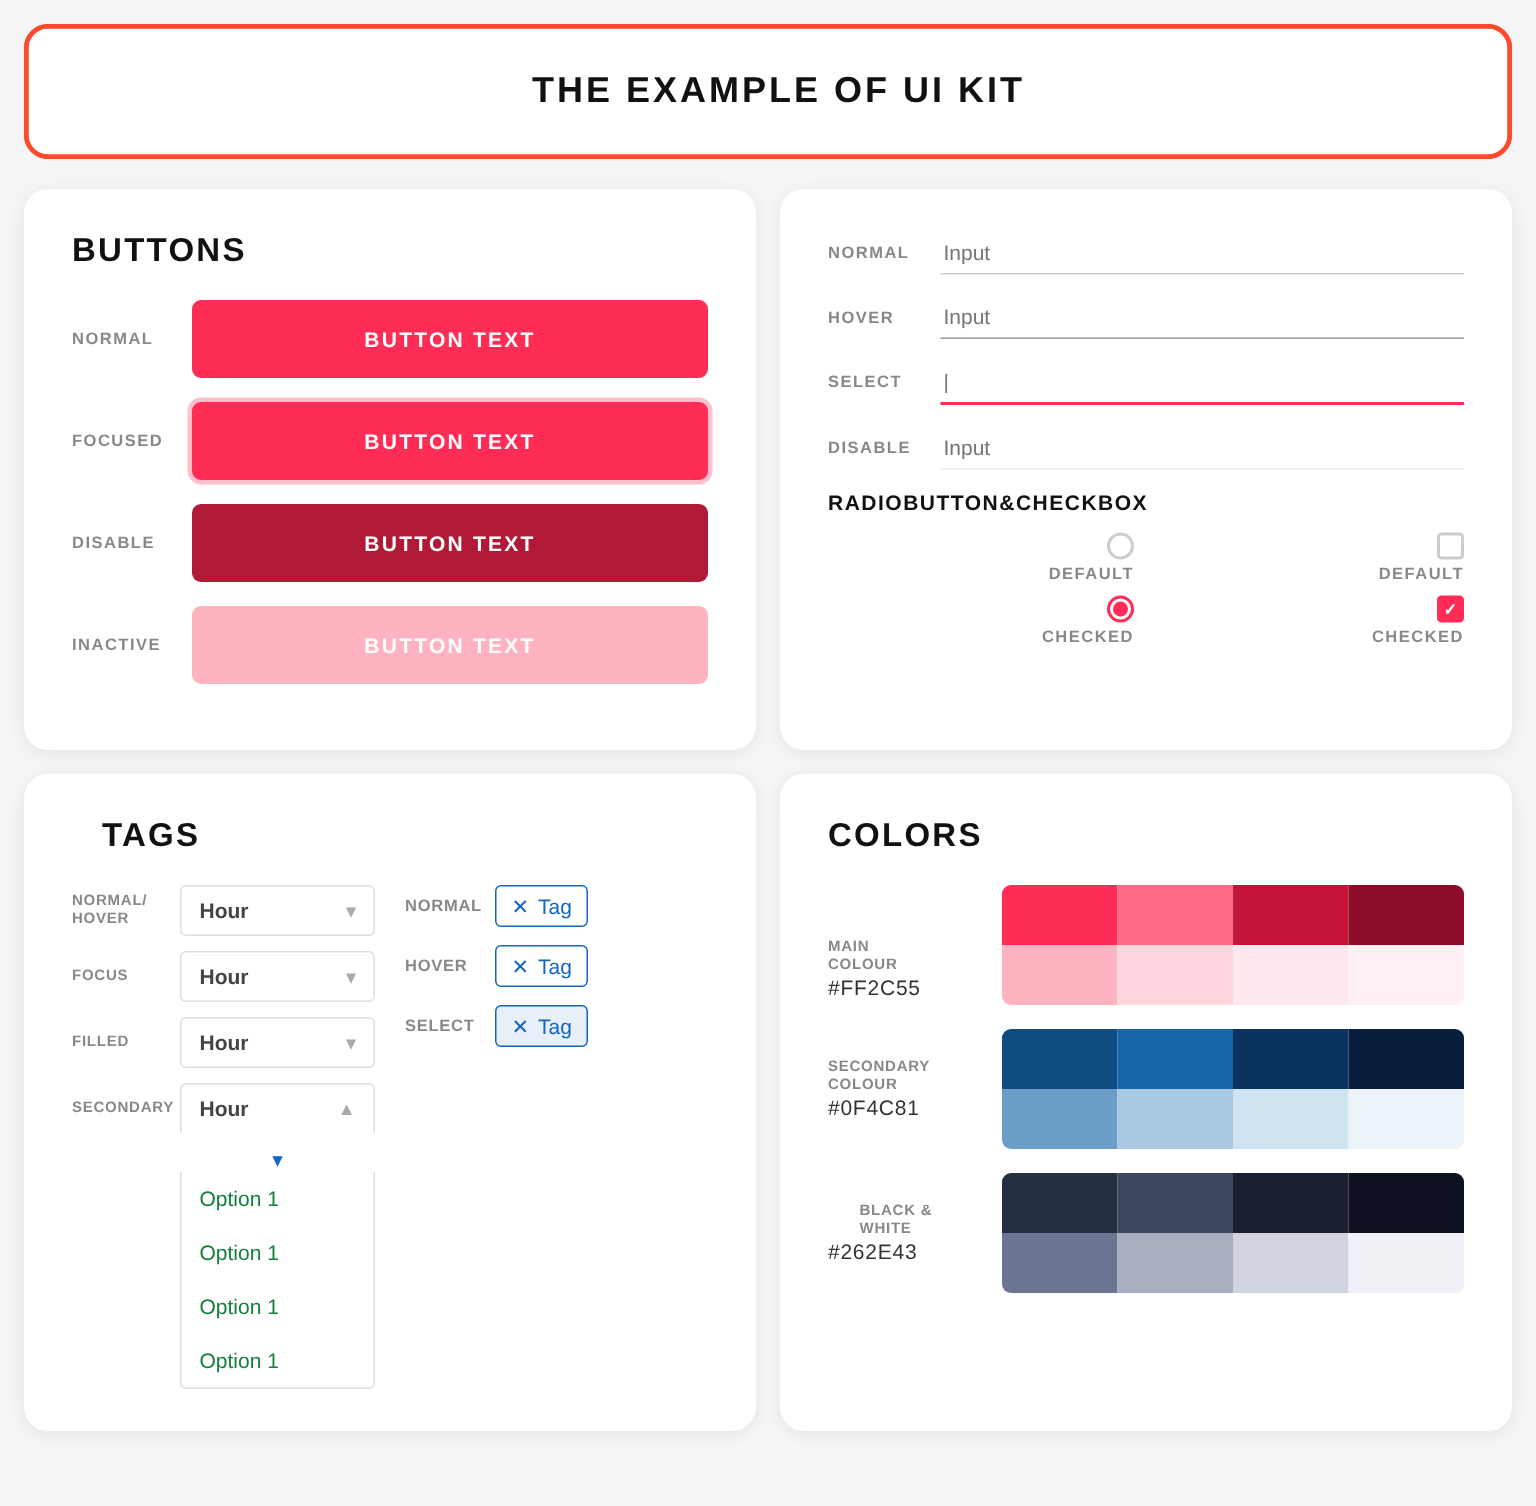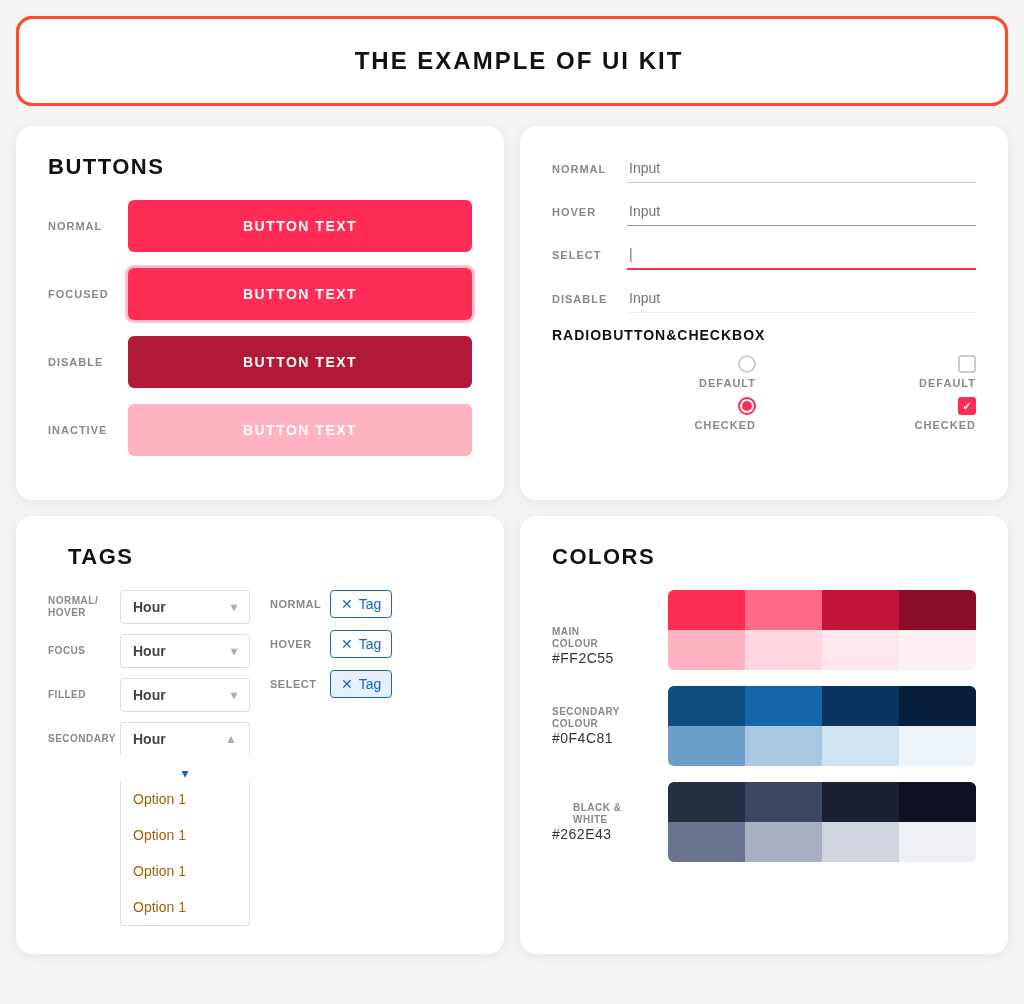--- a/index.html
+++ b/index.html
@@ -223,21 +223,21 @@
     .dropdown-menu {
       border: 1px solid #ddd;
       border-top: none;
       border-radius: 0 0 4px 4px;
       background: white;
       margin-left: 72px;
     }
     .dropdown-menu-item {
       padding: 10px 12px;
       font-size: 14px;
-      color: #a16207;
+      color: #15803d;
       cursor: pointer;
     }
     .dropdown-caret {
       text-align: center;
       color: #1565C0;
       font-size: 14px;
       margin-left: 72px;
     }
 
     .tag-row {

